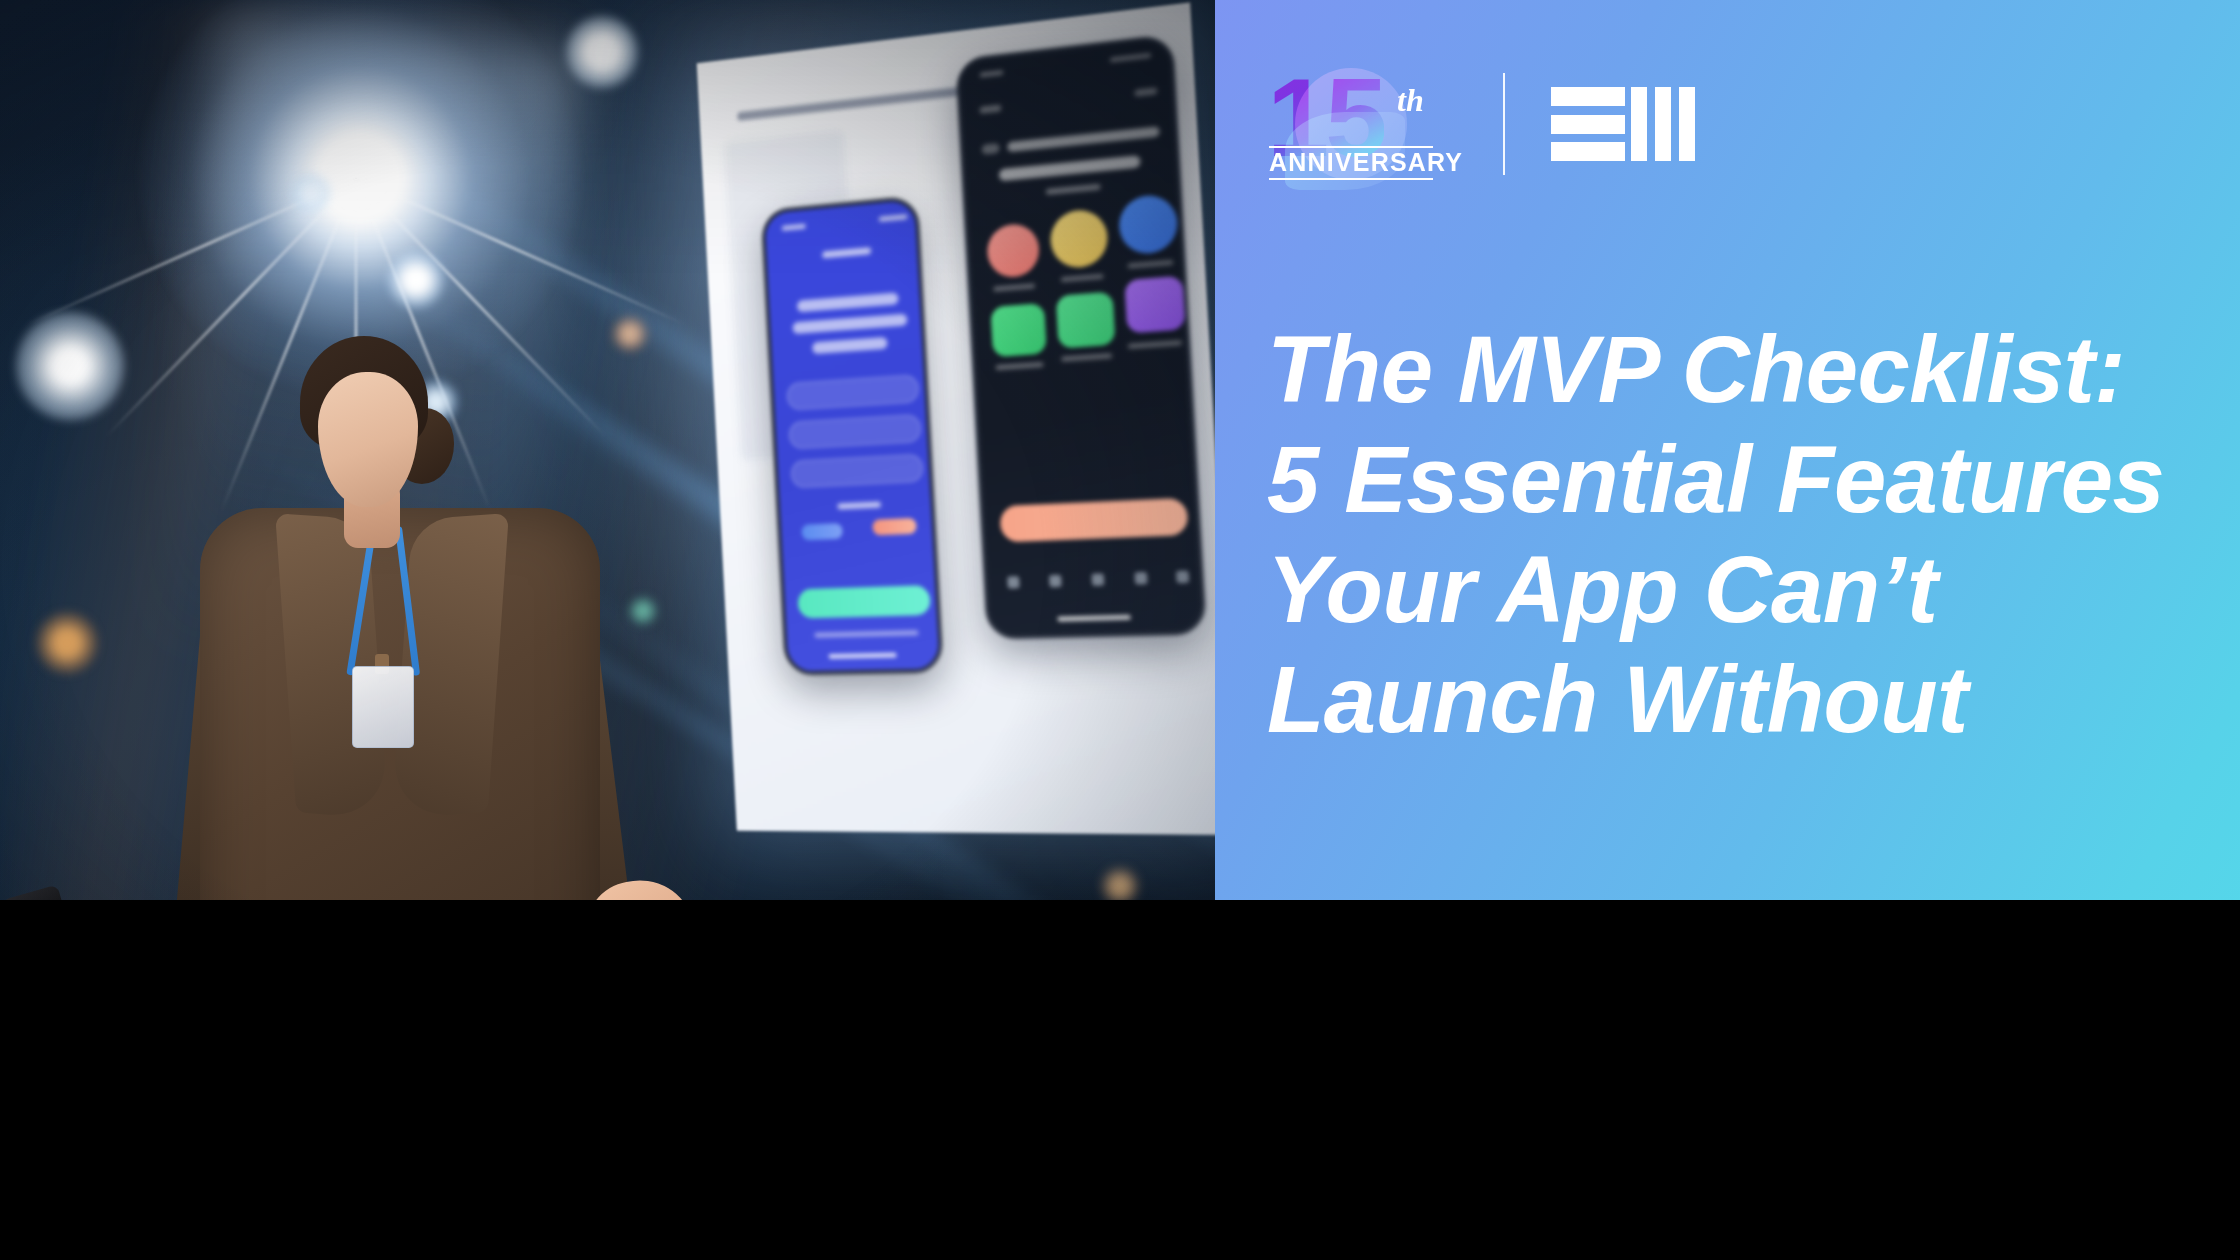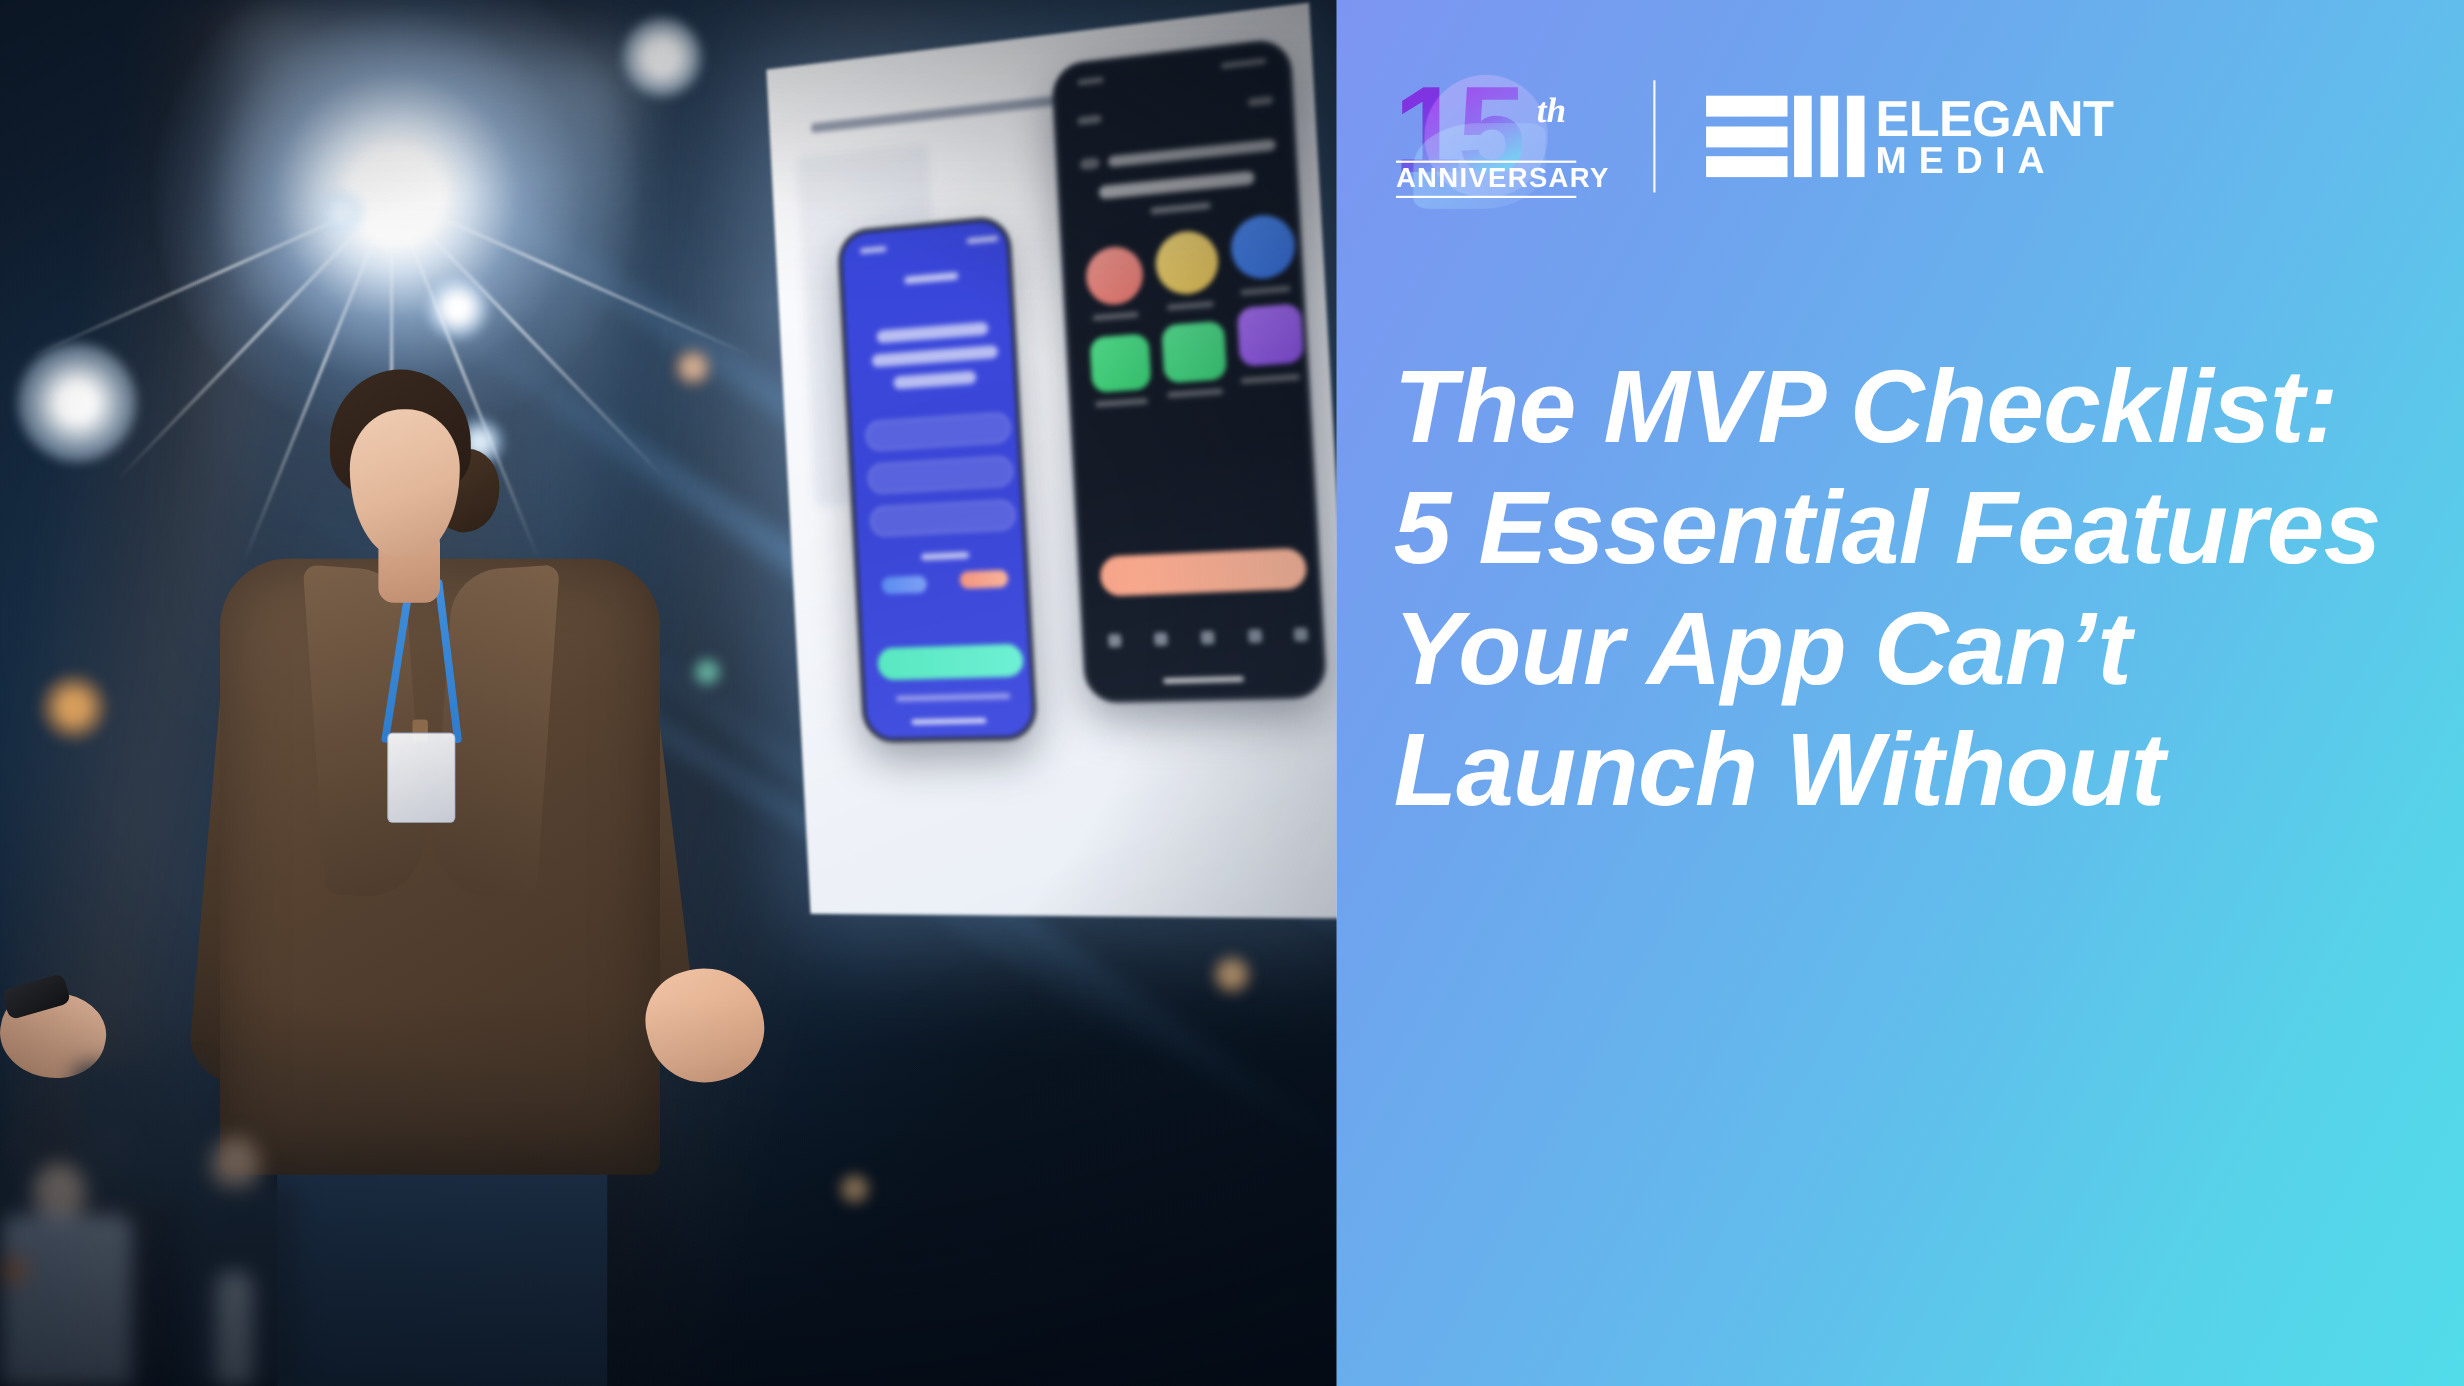--- a/index.html
+++ b/index.html
@@ -5,21 +5,21 @@
   html, body {
     margin: 0;
     padding: 0;
     background: #000;
   }
   * { box-sizing: border-box; }
 
   .canvas {
     position: relative;
     width: 2240px;
-    height: 1260px;
+    height: 900px;
     overflow: hidden;
     font-family: "Liberation Sans", sans-serif;
   }
 
   
   .photo-pane {
     position: absolute;
     left: 0; top: 0;
     width: 1215px;
     height: 1260px;
@@ -500,23 +500,19 @@
               <span></span>
               <span></span>
               <span></span>
             </div>
           <div class="em-verts">
               <span></span>
               <span></span>
               <span></span>
             </div>
         </div>
-        <div class="em-words">
-          <div class="em-elegant">ELEGANT</div>
-          <div class="em-media">MEDIA</div>
-        </div>
       </div>
     </div>
 
     <h1 class="headline">The MVP Checklist: 5 Essential Features Your App Can’t Launch Without</h1>
   </div>
 
 </div>
 
 </body></html>

